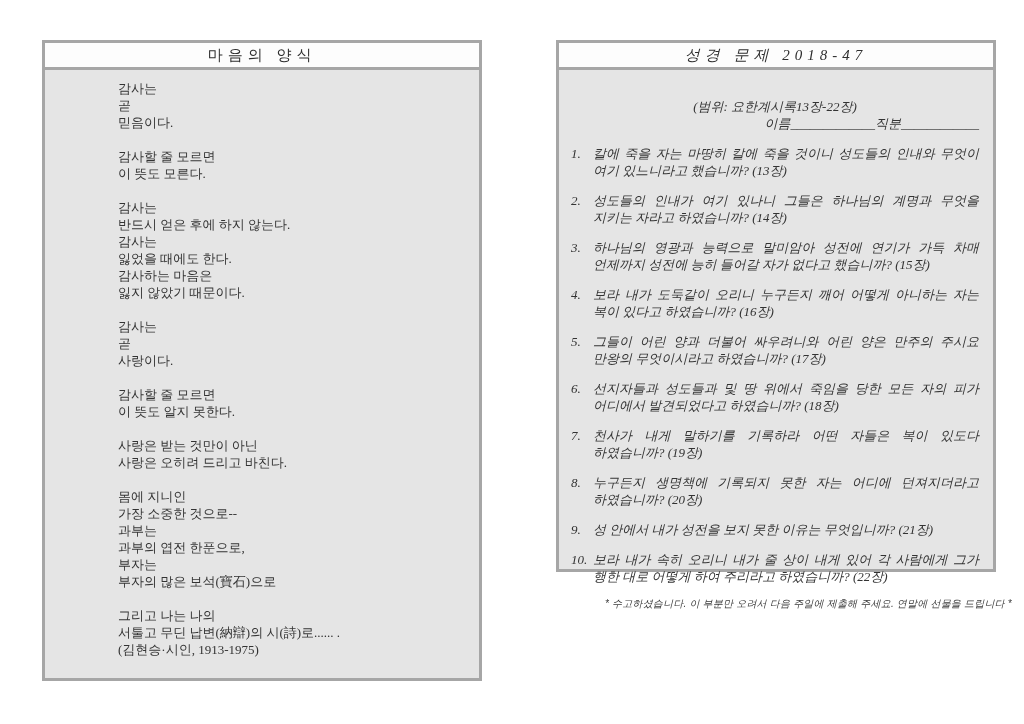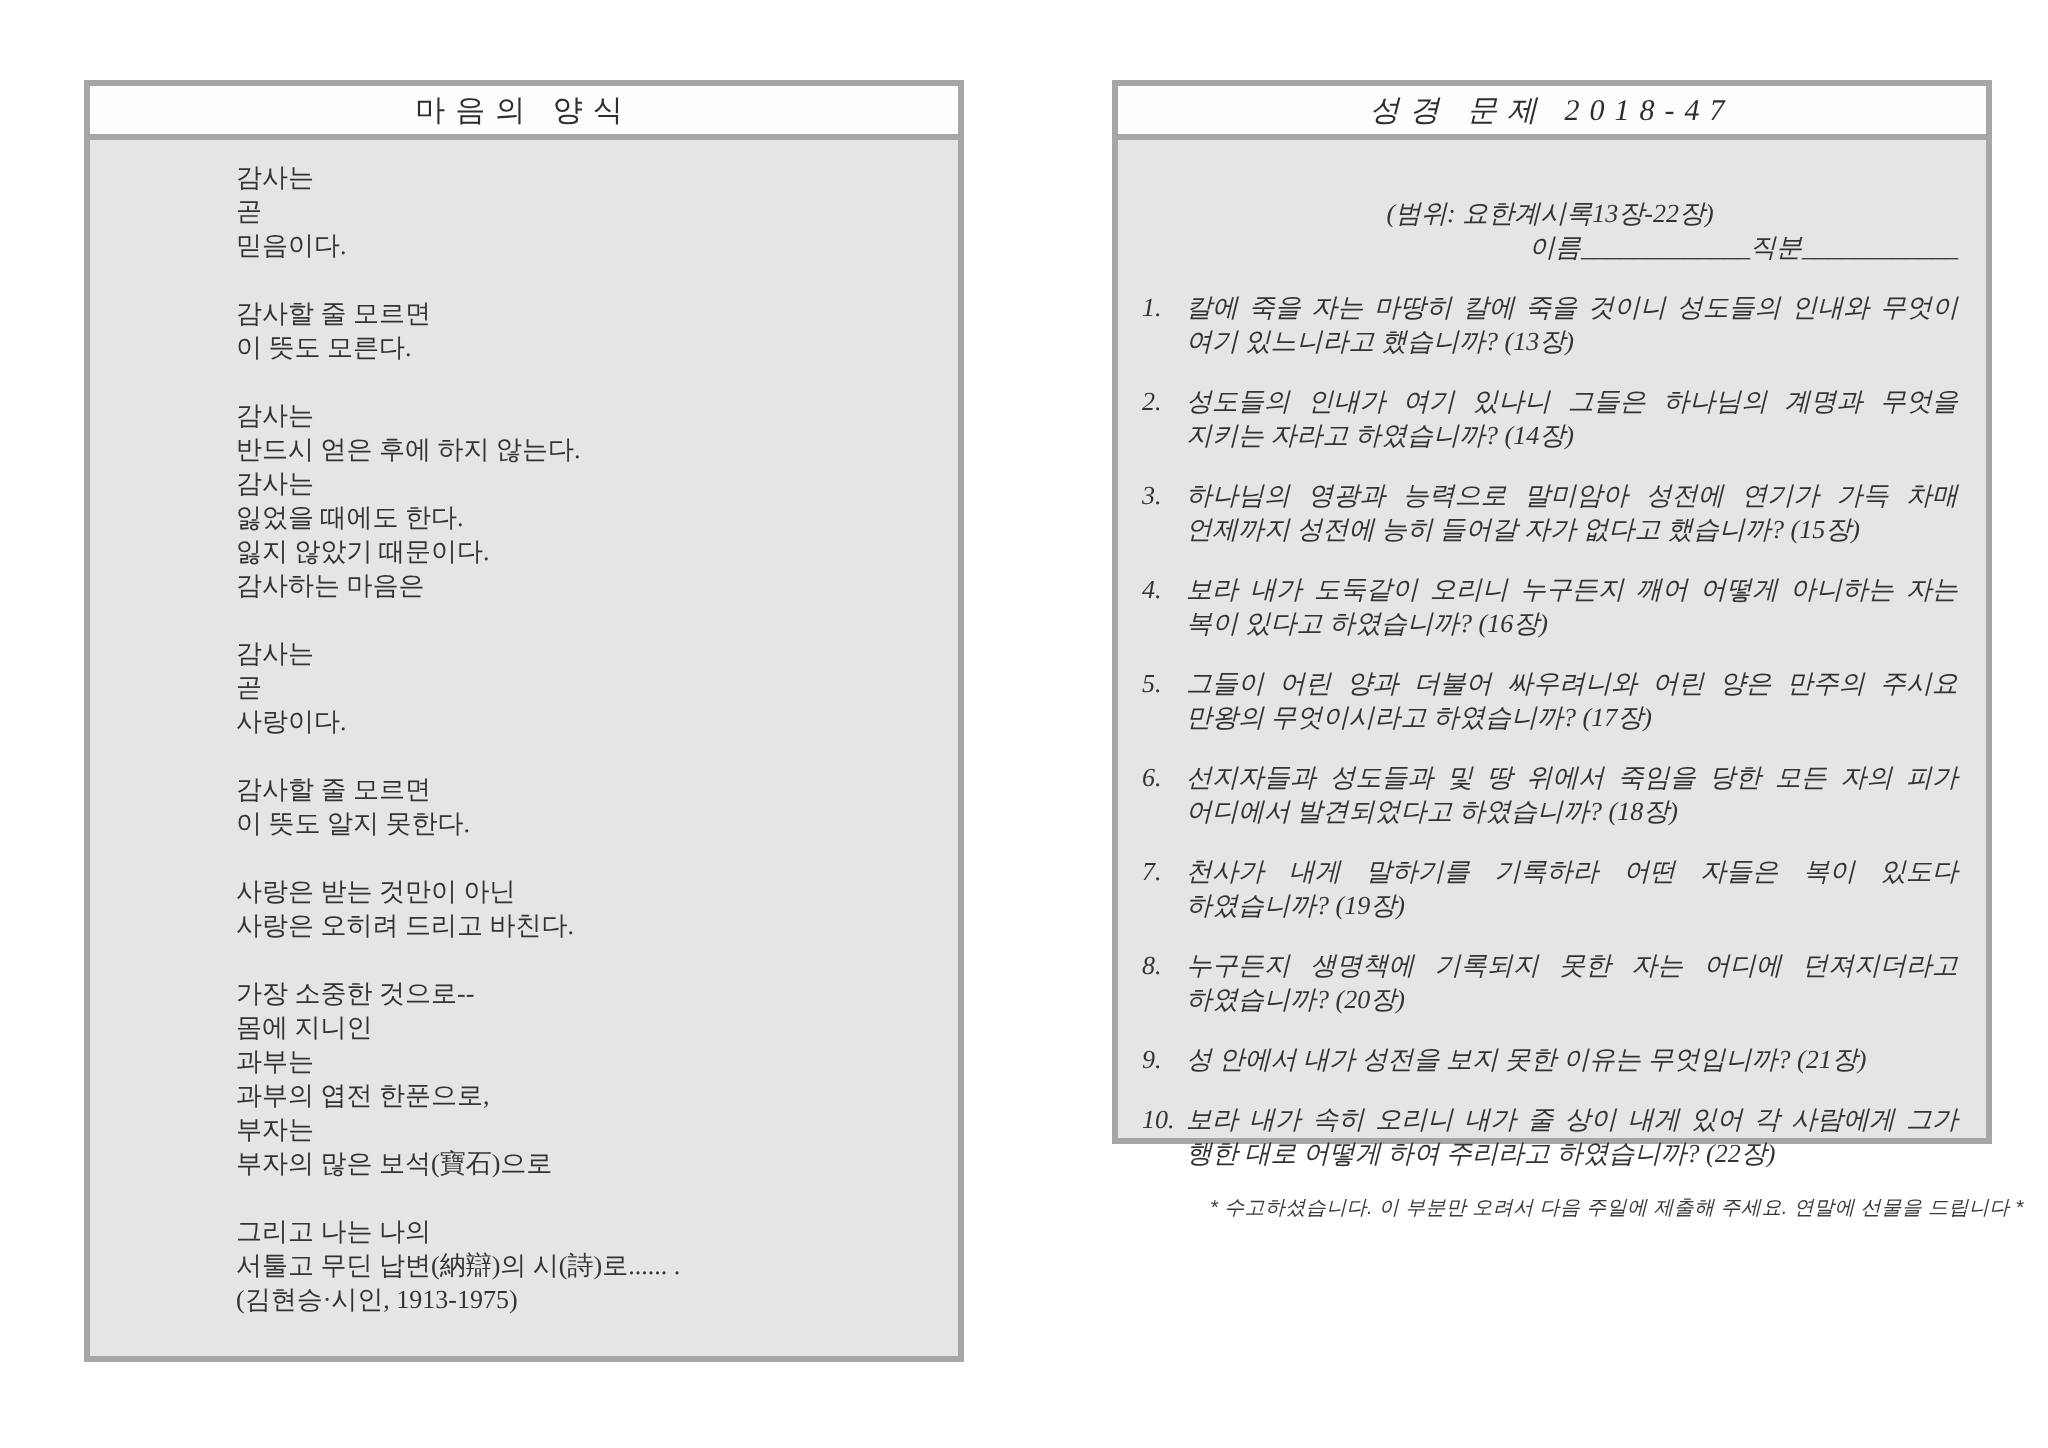--- a/index.html
+++ b/index.html
@@ -102,39 +102,39 @@
         </div>
         <div class="stanza">
           <div class="poem-line">감사할 줄 모르면</div>
           <div class="poem-line">이 뜻도 모른다.</div>
         </div>
         <div class="stanza">
           <div class="poem-line">감사는</div>
           <div class="poem-line">반드시 얻은 후에 하지 않는다.</div>
           <div class="poem-line">감사는</div>
           <div class="poem-line">잃었을 때에도 한다.</div>
+          <div class="poem-line">감사하는 마음은</div>
           <div class="poem-line">잃지 않았기 때문이다.</div>
-          <div class="poem-line">감사하는 마음은</div>
         </div>
         <div class="stanza">
           <div class="poem-line">감사는</div>
           <div class="poem-line">곧</div>
           <div class="poem-line">사랑이다.</div>
         </div>
         <div class="stanza">
           <div class="poem-line">감사할 줄 모르면</div>
           <div class="poem-line">이 뜻도 알지 못한다.</div>
         </div>
         <div class="stanza">
           <div class="poem-line">사랑은 받는 것만이 아닌</div>
           <div class="poem-line">사랑은 오히려 드리고 바친다.</div>
         </div>
         <div class="stanza">
+          <div class="poem-line">몸에 지니인</div>
           <div class="poem-line">가장 소중한 것으로--</div>
-          <div class="poem-line">몸에 지니인</div>
           <div class="poem-line">과부는</div>
           <div class="poem-line">과부의 엽전 한푼으로,</div>
           <div class="poem-line">부자는</div>
           <div class="poem-line">부자의 많은 보석(寶石)으로</div>
         </div>
         <div class="stanza">
           <div class="poem-line">그리고 나는 나의</div>
           <div class="poem-line">서툴고 무딘 납변(納辯)의 시(詩)로...... .</div>
           <div class="poem-line">(김현승·시인, 1913-1975)</div>
         </div>

